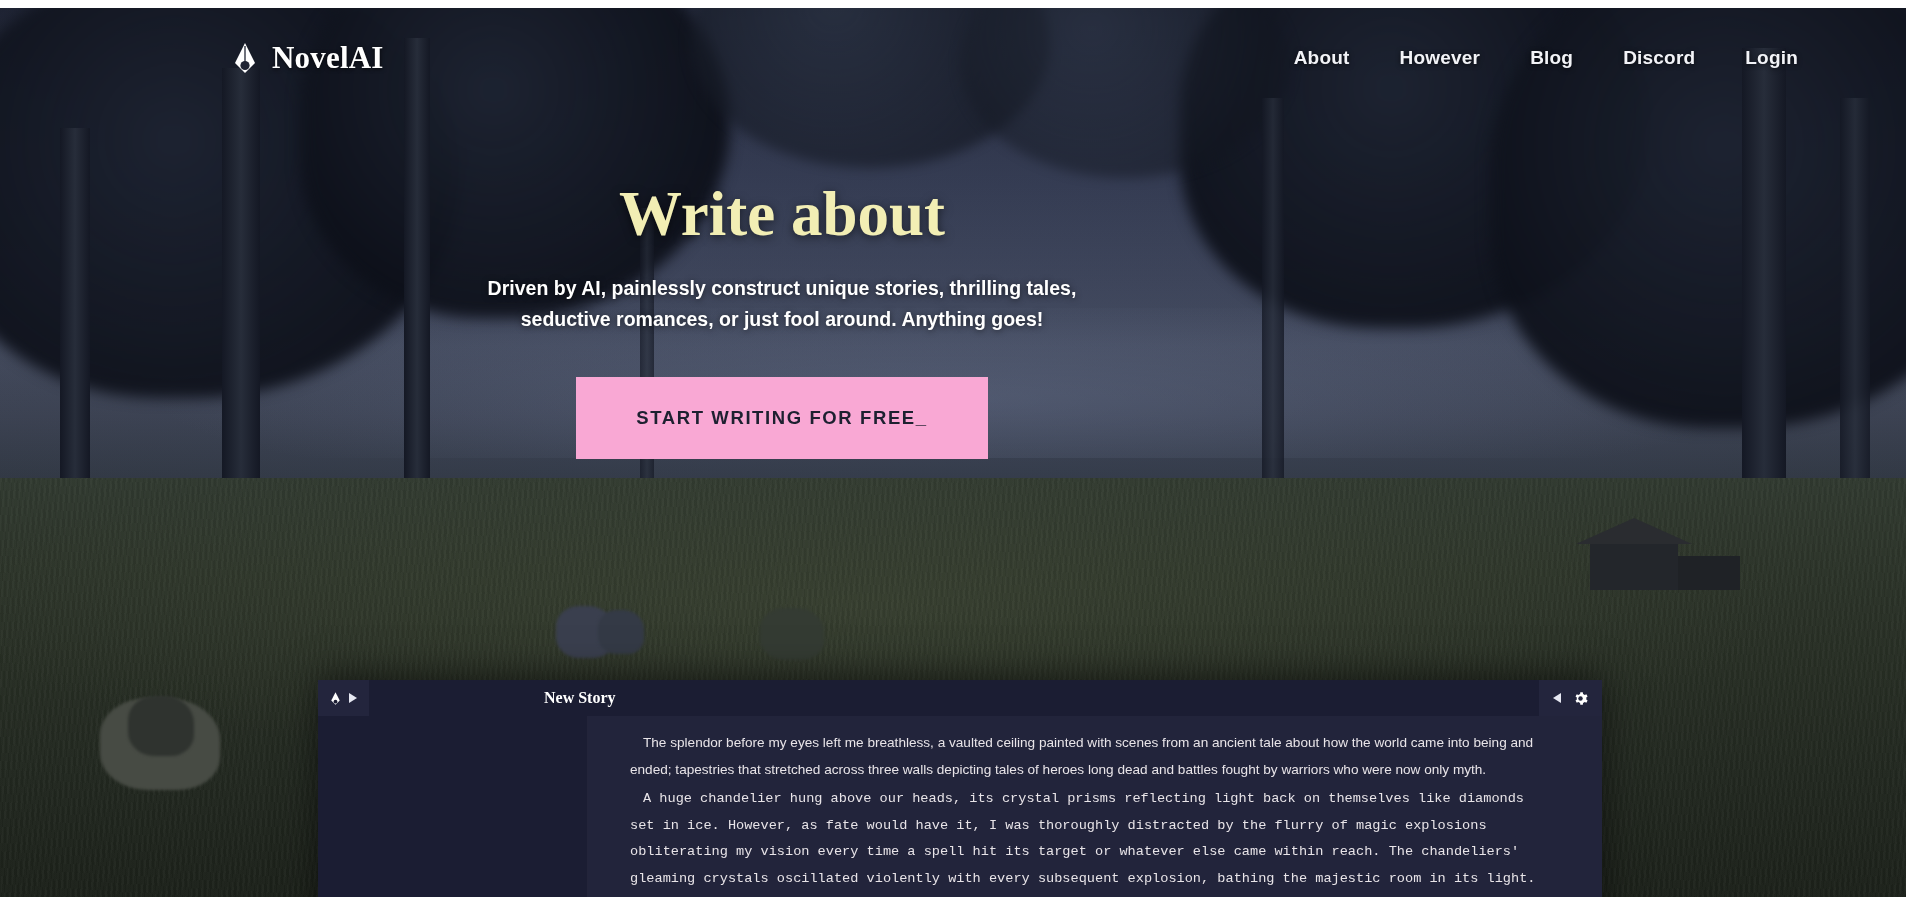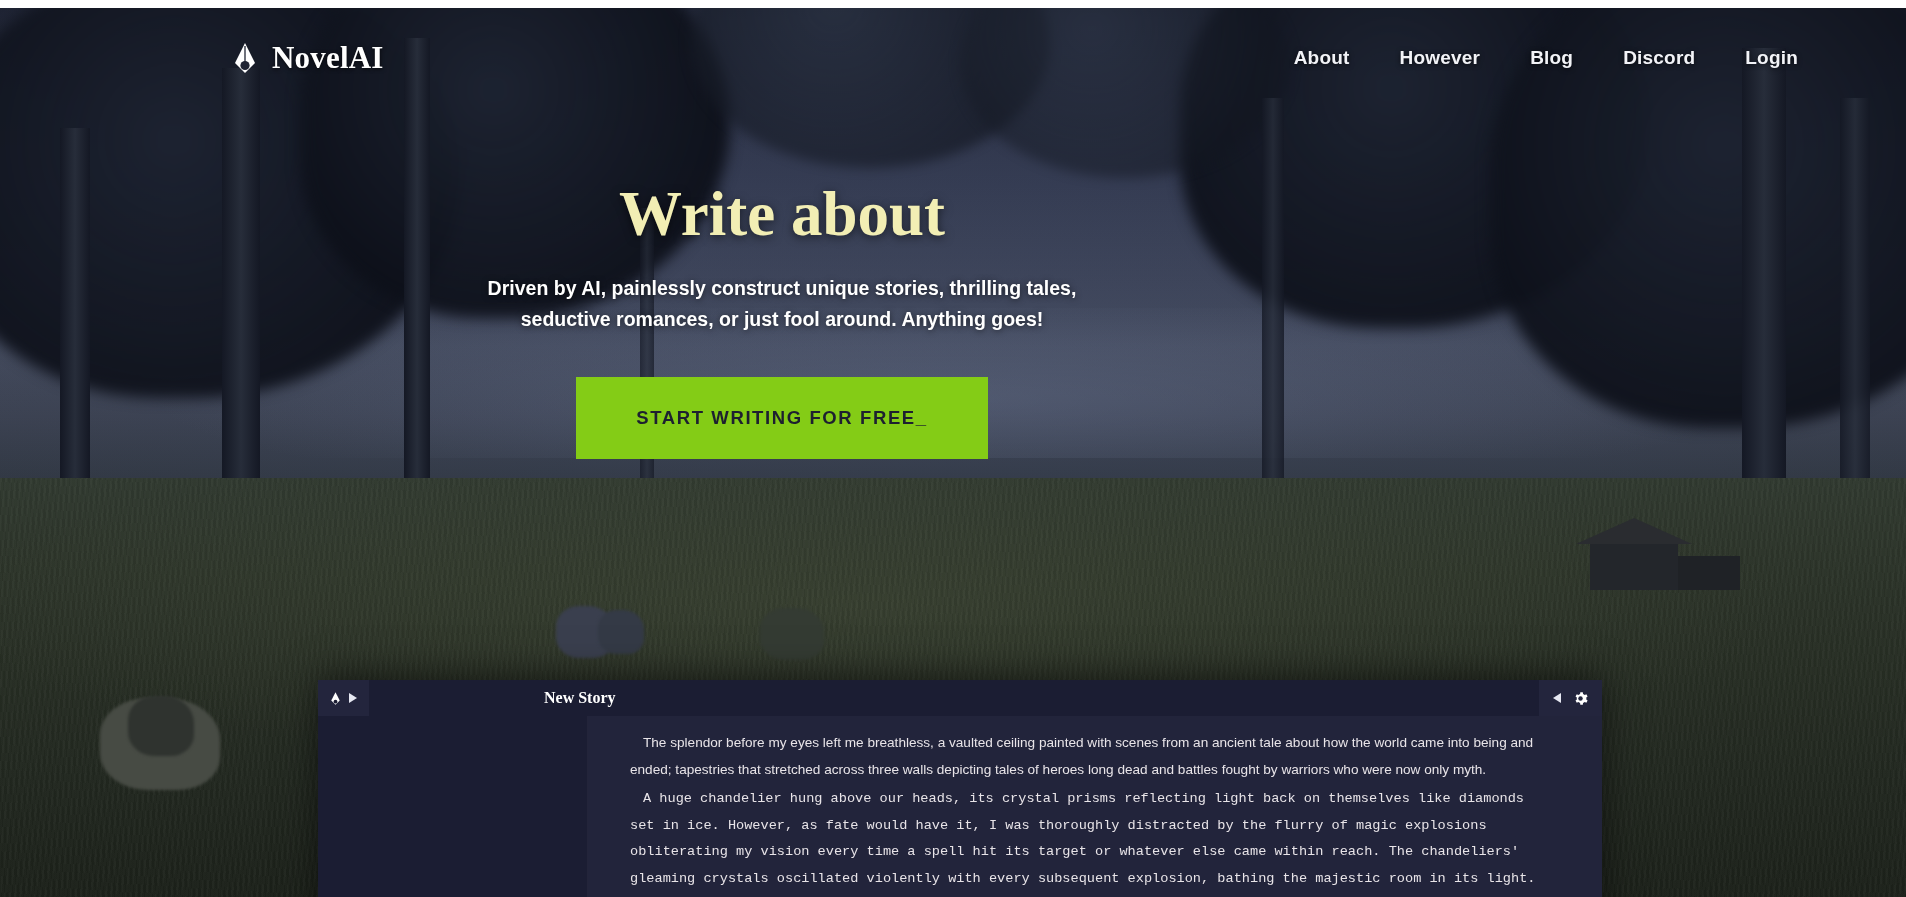--- a/index.html
+++ b/index.html
@@ -153,21 +153,21 @@
     cursor:pointer; user-select:none;
   }
   #btn-learn {
     width:322px;
     border:2.5px solid #ffffff;
     color:#ffffff; background:rgba(255,255,255,0.015);
   }
   #btn-learn .arrow { font-size:20px; line-height:1; }
   #btn-start {
     width:412px;
-    background:#84cc16; color:#1d2030; border:none;
+    background:#f9a8d4; color:#1d2030; border:none;
   }
 
   
   #editor {
     position:absolute; left:318px; top:680px;
     width:1284px; height:276px;
     background:#1b1d33;
     z-index:35;
     box-shadow:0 -4px 34px rgba(0,0,0,0.5);
     overflow:hidden;

